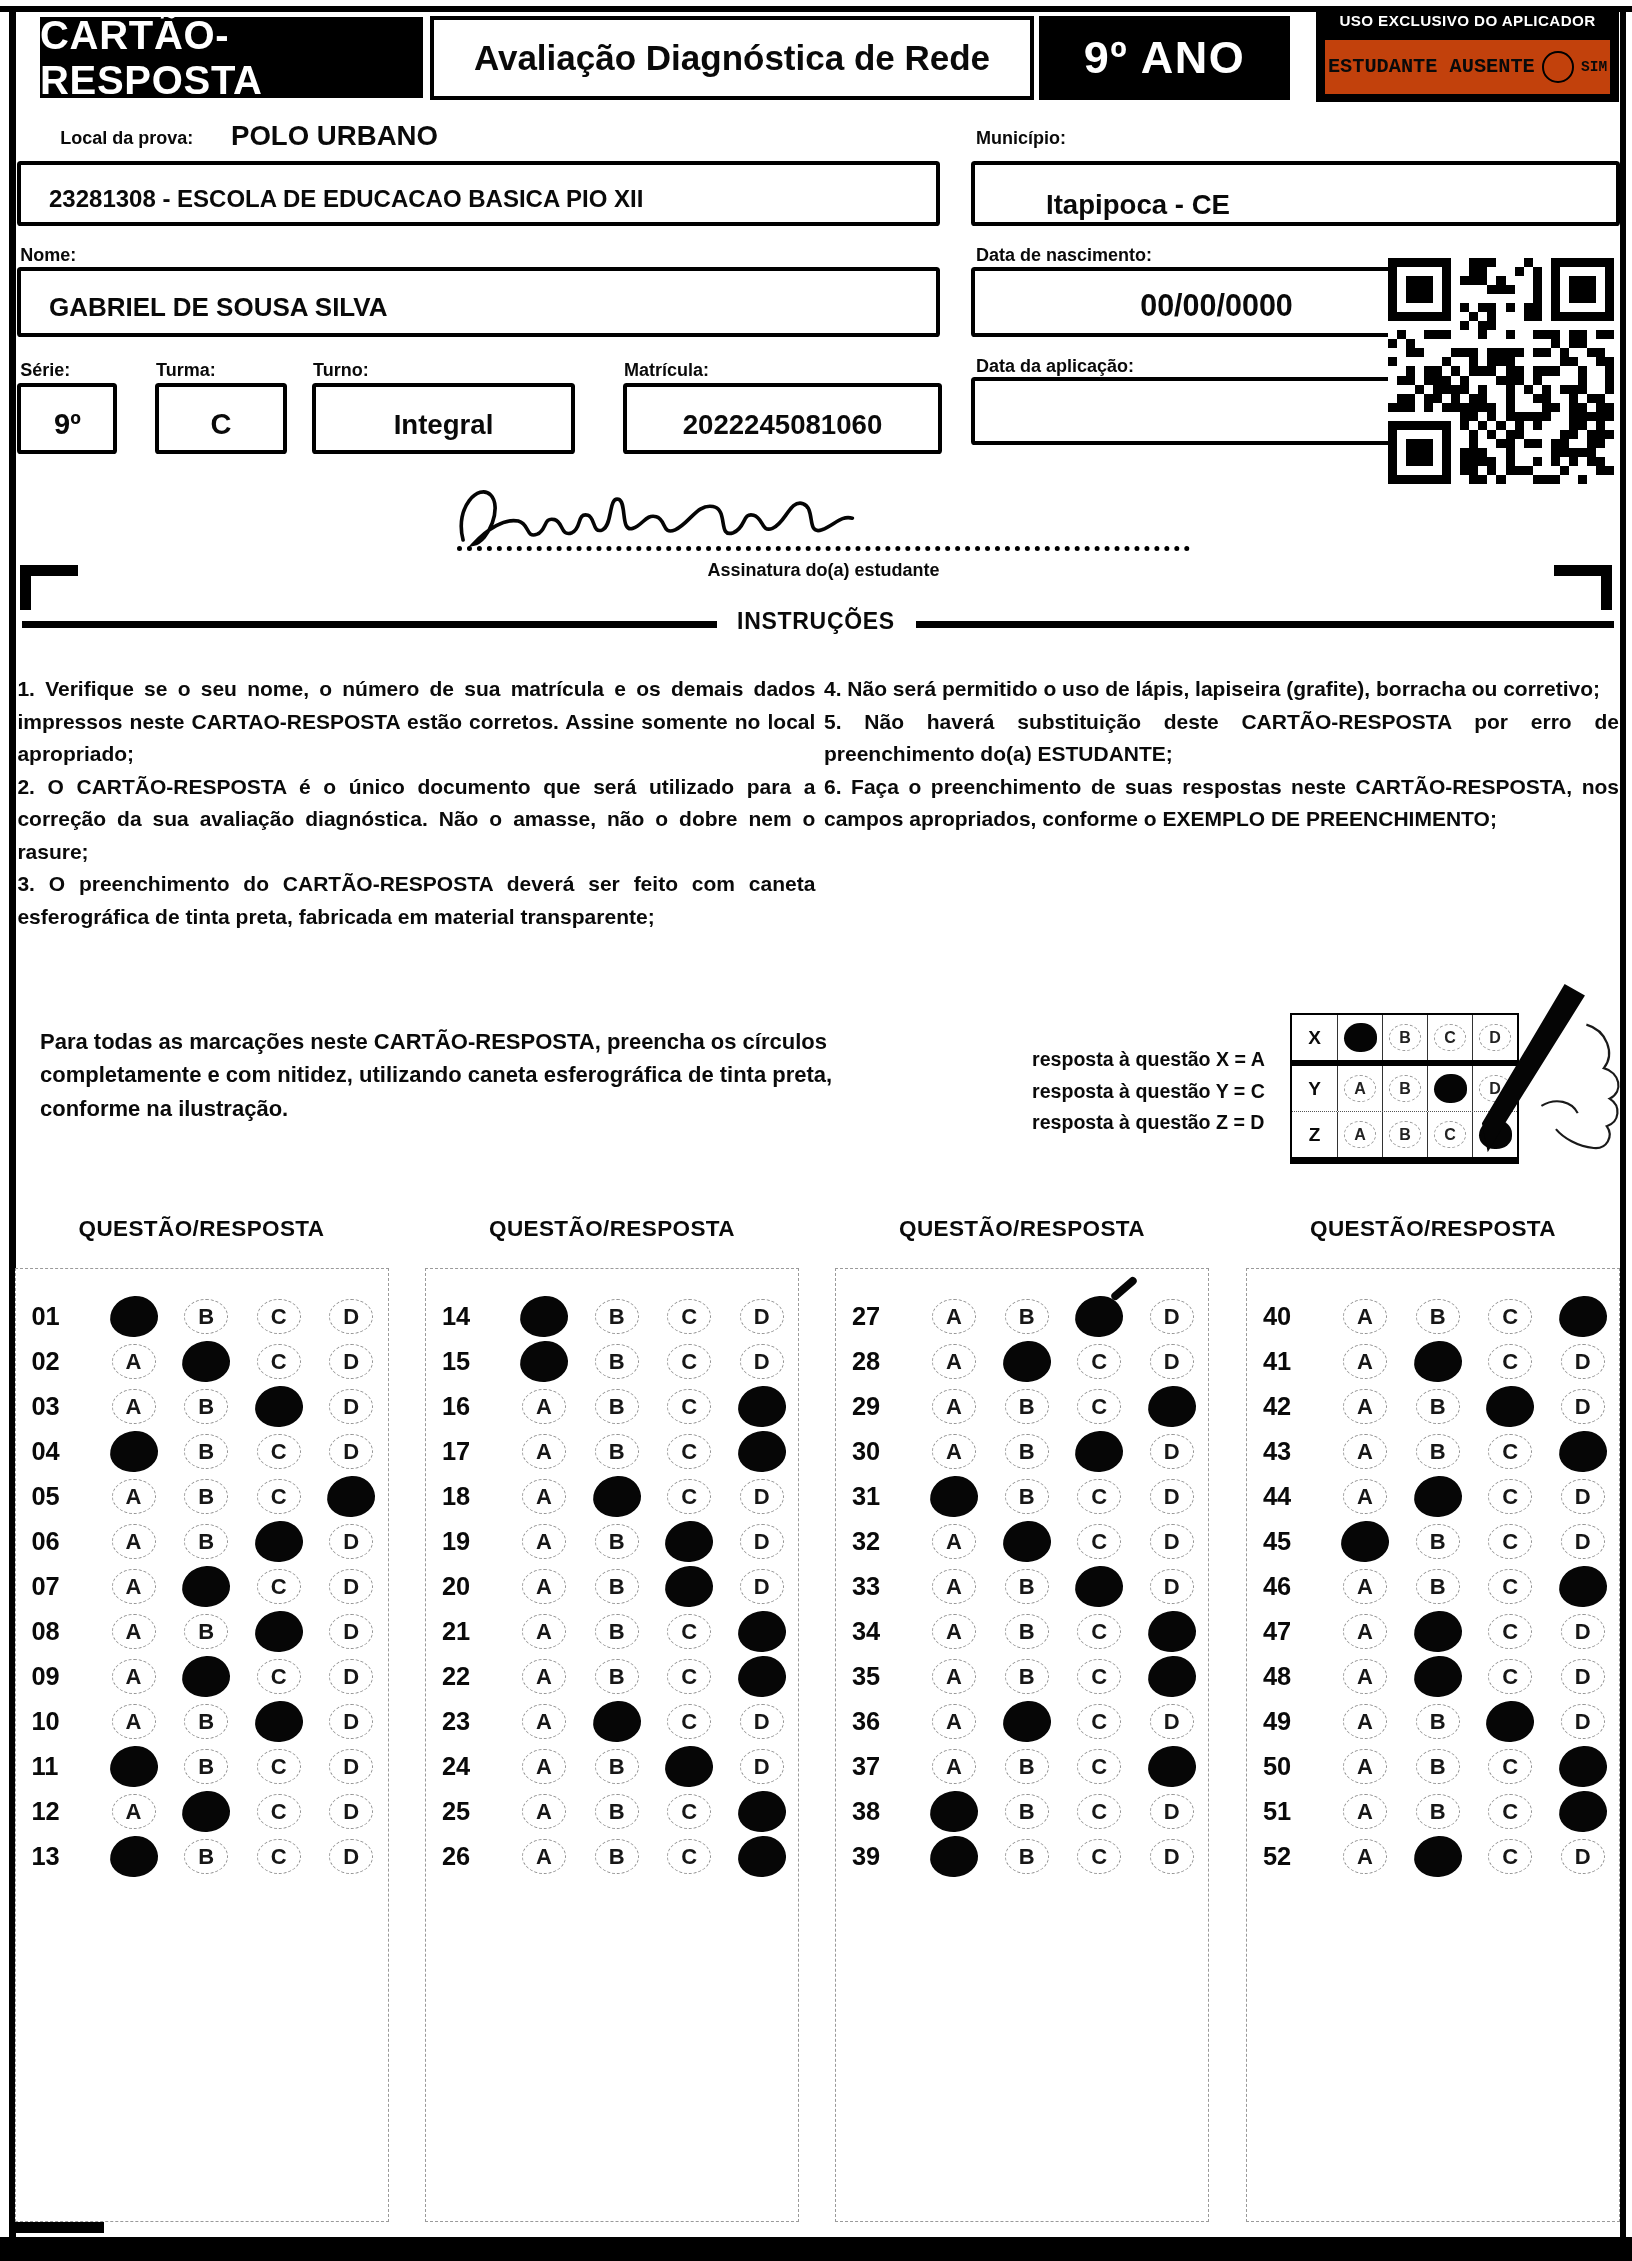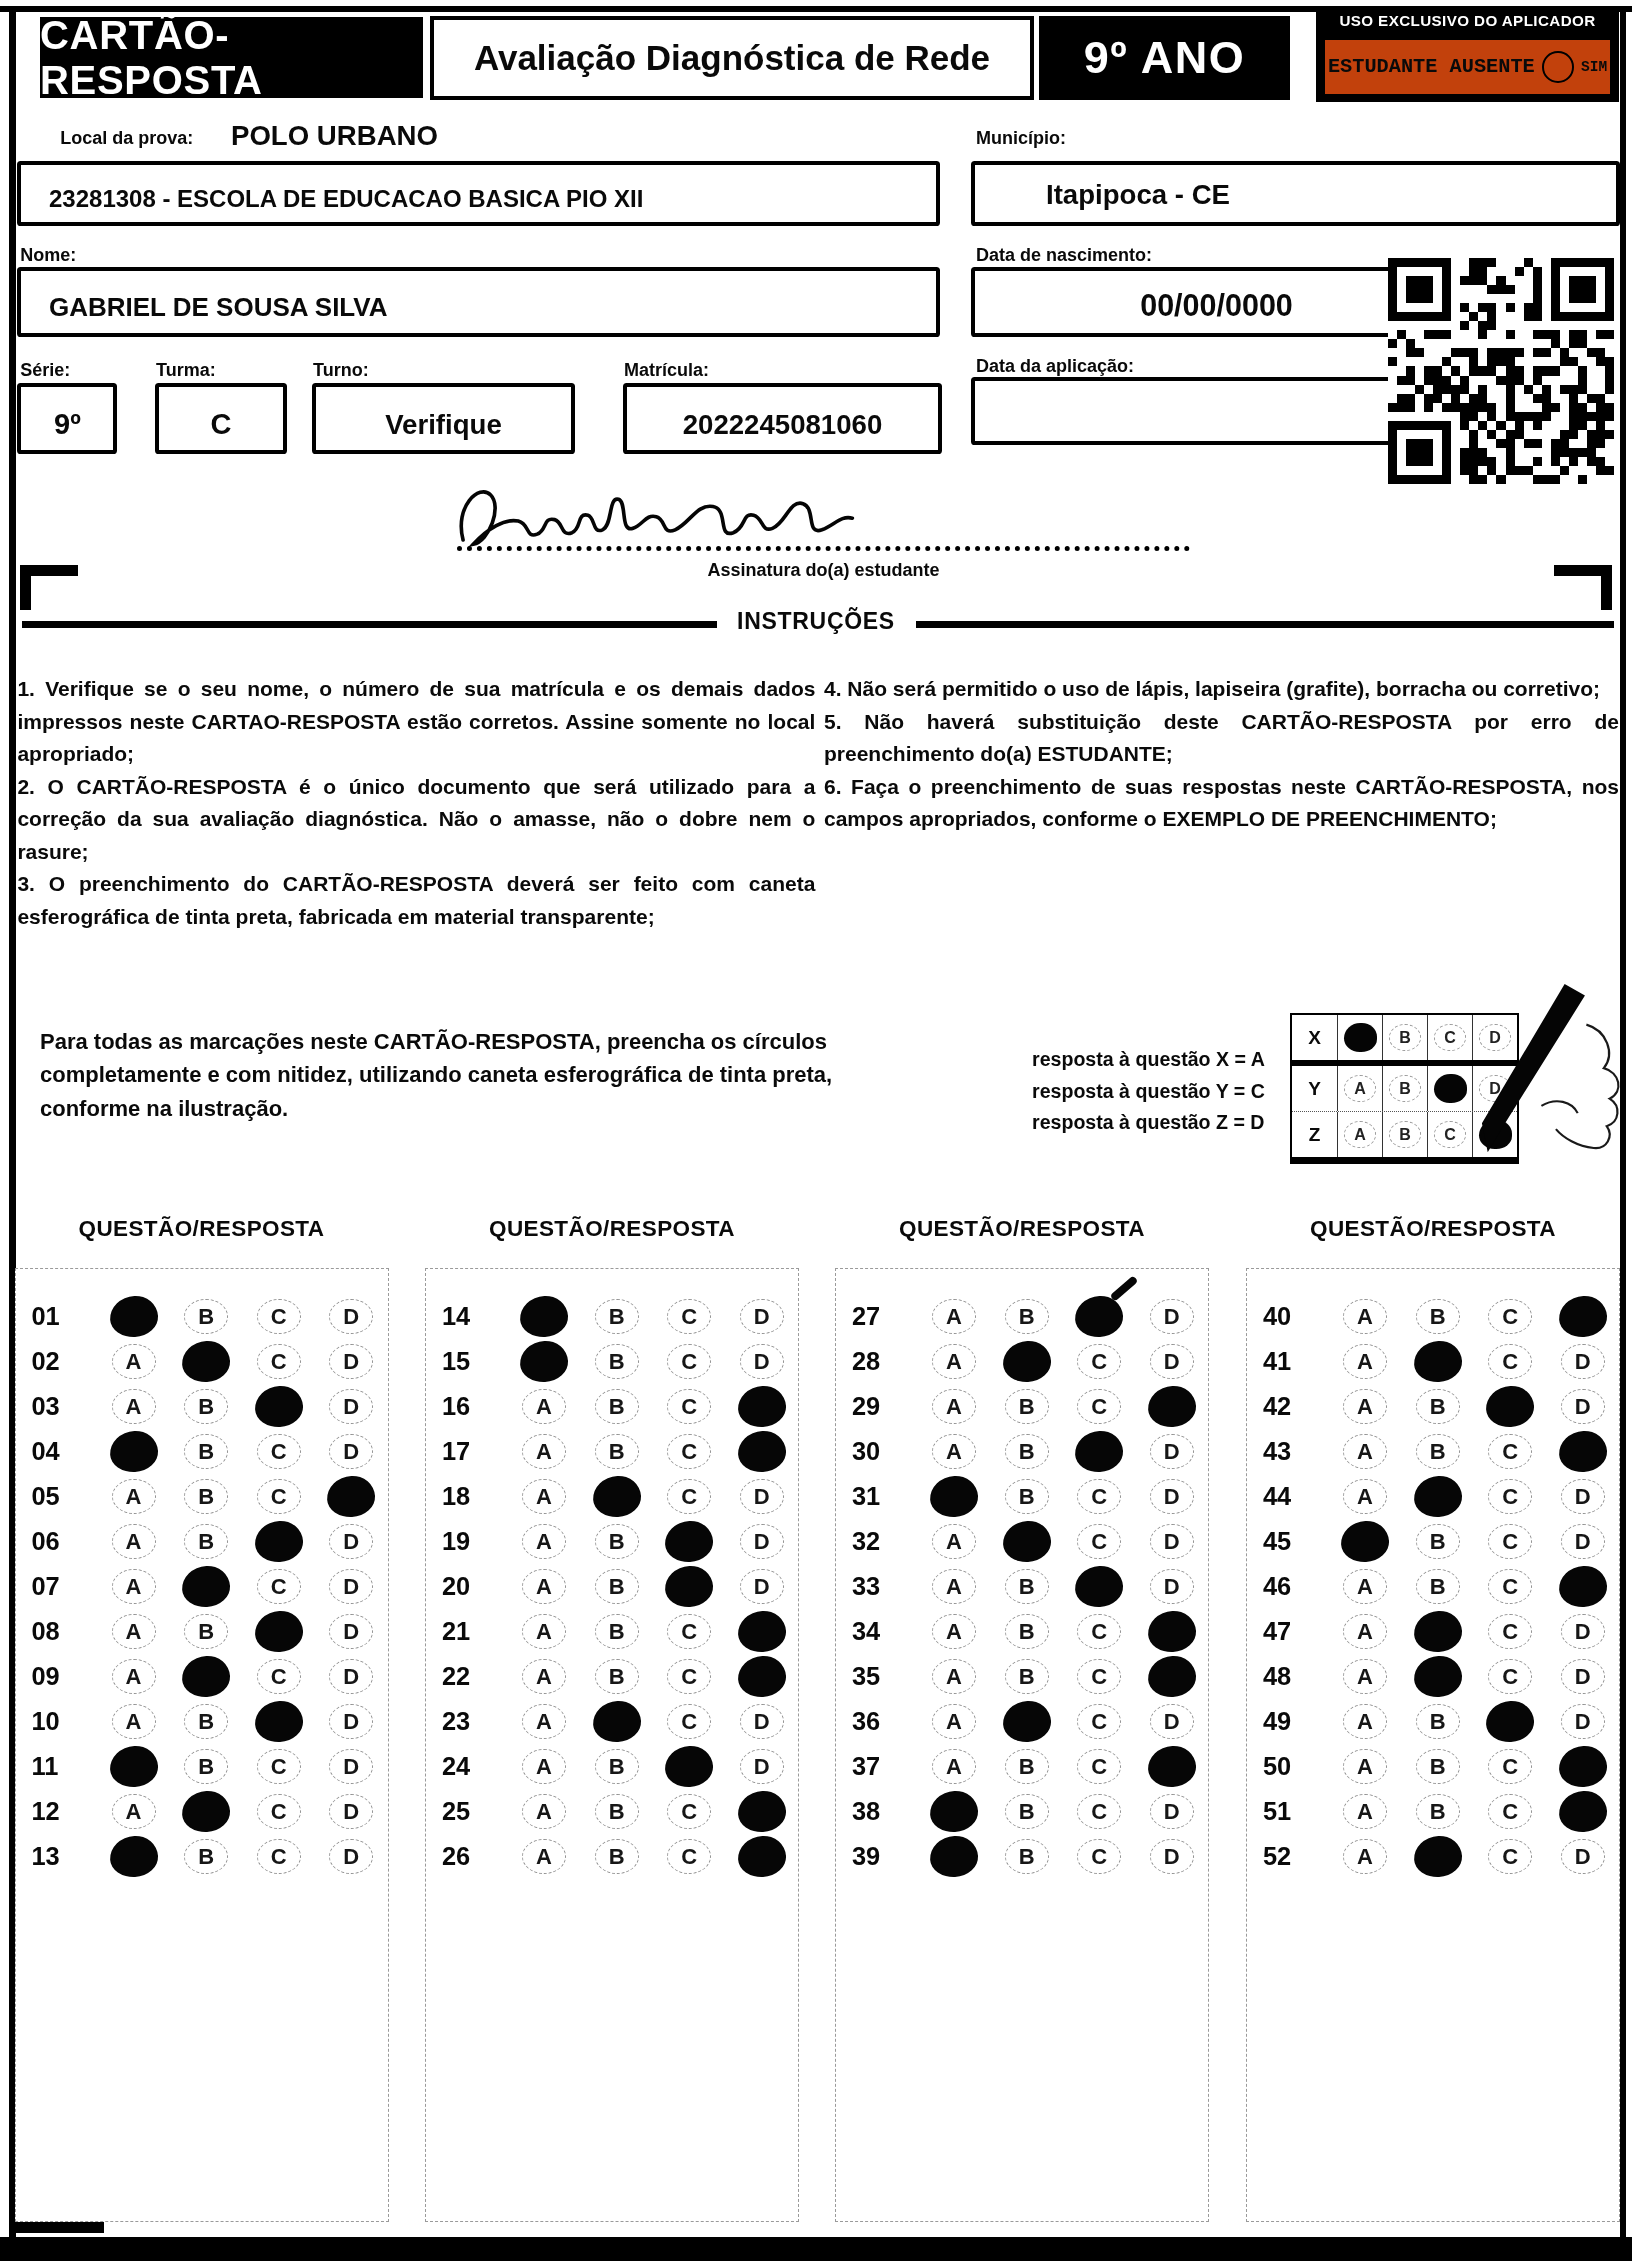--- a/index.html
+++ b/index.html
@@ -26,21 +26,21 @@
   .h-uso-inner{position:absolute;left:7.3px;right:7.3px;top:32px;bottom:5.8px;background:#c2410c;border:2.2px solid #000;
           display:flex;align-items:center;justify-content:center;gap:7.3px;font-size:20.3px;font-weight:700;font-family:Liberation Mono, monospace;}
   .h-uso-circle{width:27.6px;height:27.6px;border:2.2px solid #000;border-radius:50%;}
   .h-uso-sim{font-size:14.5px;font-weight:700;}
   
   .lbl{font-size:18px;font-weight:700;}
   .fbox{border:4.4px solid #000;border-radius:3.6px;box-sizing:border-box;background:#fff;
         display:flex;align-items:flex-end;font-weight:700;}
   .val-local{font-size:27.6px;font-weight:700;}
   .box-school{left:17.4px;top:161px;width:923px;height:65px;padding:0 0 8.7px 27.6px;font-size:24px;}
-  .box-mun{left:971px;top:161px;width:649px;height:65px;padding:0 0 11px 71px;font-size:27.6px;}
+  .box-mun{left:971px;top:161px;width:649px;height:65px;padding:0 0 1px 71px;font-size:27.6px;}
   .box-nome{left:17.4px;top:267px;width:923px;height:70px;padding:0 0 10.2px 27.6px;font-size:26px;}
   .box-nasc{left:971px;top:267px;width:491px;height:70px;padding:0 0 10.2px 0;font-size:30.5px;justify-content:center;}
   .box-serie{left:17.4px;top:383px;width:100px;height:71px;padding-bottom:8.7px;font-size:29px;justify-content:center;}
   .box-turma{left:155px;top:383px;width:132px;height:71px;padding-bottom:8.7px;font-size:29px;justify-content:center;}
   .box-turno{left:312px;top:383px;width:263px;height:71px;padding-bottom:8.7px;font-size:27.6px;justify-content:center;}
   .box-matr{left:623px;top:383px;width:319px;height:71px;padding-bottom:8.7px;font-size:27.6px;justify-content:center;}
   .box-aplic{left:971px;top:377px;width:491px;height:68px;}
   
   .sig-line{left:457px;top:546px;width:733px;border-bottom:5.8px dotted #000;}
   .sig-caption{left:457px;top:560px;width:733px;text-align:center;font-size:18px;font-weight:700;}
@@ -113,21 +113,21 @@
   <div class="abs fbox box-school">23281308 - ESCOLA DE EDUCACAO BASICA PIO XII</div>
 
   <div class="abs lbl" style="left:20.3px;top:245px;">Nome:</div>
   <div class="abs fbox box-nome">GABRIEL DE SOUSA SILVA</div>
 
   <div class="abs lbl" style="left:20.3px;top:360px;">Série:</div>
   <div class="abs fbox box-serie">9º</div>
   <div class="abs lbl" style="left:156px;top:360px;">Turma:</div>
   <div class="abs fbox box-turma">C</div>
   <div class="abs lbl" style="left:313px;top:360px;">Turno:</div>
-  <div class="abs fbox box-turno">Verifique</div>
+  <div class="abs fbox box-turno">Integral</div>
   <div class="abs lbl" style="left:624px;top:360px;">Matrícula:</div>
   <div class="abs fbox box-matr">2022245081060</div>
 
   <div class="abs lbl" style="left:976px;top:128px;">Município:</div>
   <div class="abs fbox box-mun">Itapipoca - CE</div>
   <div class="abs lbl" style="left:976px;top:245px;">Data de nascimento:</div>
   <div class="abs fbox box-nasc">00/00/0000</div>
   <div class="abs lbl" style="left:976px;top:356px;">Data da aplicação:</div>
   <div class="abs fbox box-aplic"></div>
 

